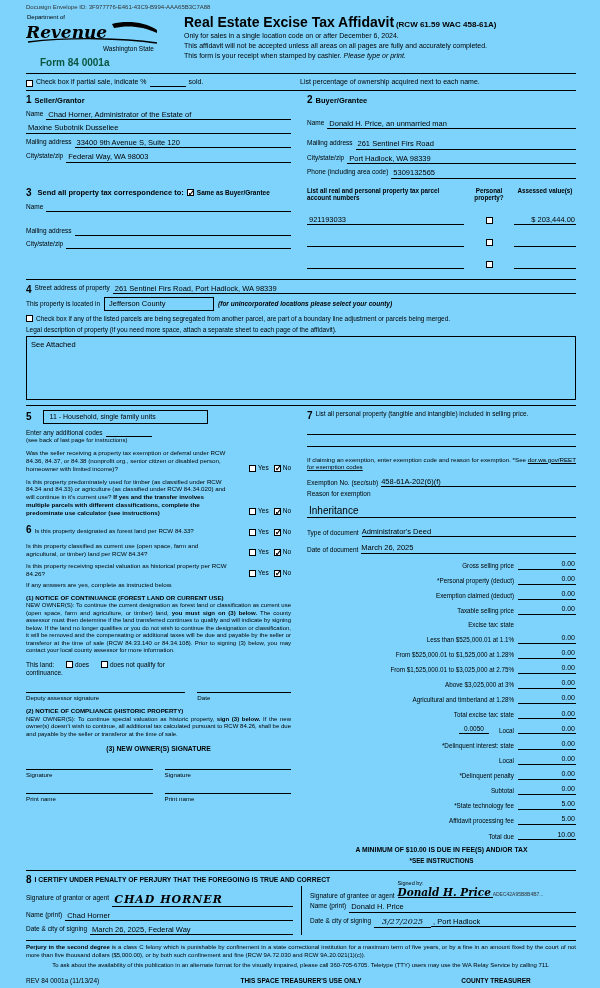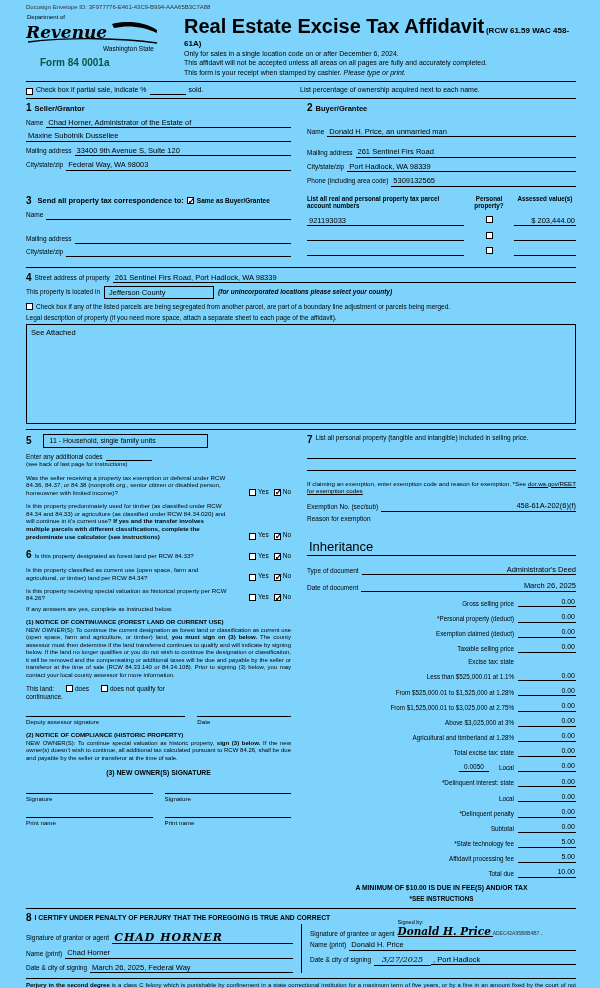--- a/index.html
+++ b/index.html
@@ -9,59 +9,59 @@
 
   .env { font-size:6px; color:#333; padding:1px 0 2px; }
 
   .header { display:flex; border-bottom:1px solid #000; padding-bottom:3px; }
   .logo-col { width:152px; }
   .logo-dept { font-size:6px; margin-left:1px; }
   .logo-state { font-size:6.5px; text-align:right; width:128px; margin-top:-3px; }
   .form-no { font-size:10px; font-weight:bold; color:#0a5640; margin:4px 0 0 14px; }
   .title-col { flex:1; padding-left:6px; }
   .title-line { margin-bottom:1px; }
-  .title { font-size:20px; font-weight:bold; }
+  .title { font-size:14px; font-weight:bold; }
   .title-suffix { font-size:8px; font-weight:bold; }
   .intro { font-size:7px; }
   .intro div { margin-top:1px; }
 
   .cb { display:inline-block; width:7px; height:7px; border:1px solid #000; position:relative; vertical-align:-1px; flex:none; background:#fff; }
   .cb.checked::after { content:"\2713"; position:absolute; left:0px; top:-2.5px; font-size:9px; font-weight:bold; }
 
   .partial { display:flex; align-items:flex-end; gap:3px; padding:4px 0 3px; border-bottom:1px solid #000; font-size:7px; }
   .short-line { width:36px; border-bottom:1px solid #000; height:8px; }
   .right-note { margin-left:auto; width:276px; }
 
   .sec-num { font-size:10px; font-weight:bold; margin-right:3px; }
   .sec-title { font-weight:bold; font-size:7.5px; }
 
   .sec12 { display:flex; }
   .scol { width:50%; padding:3px 10px 5px 0; }
   .scol.right { padding:3px 0 5px 6px; }
-  .f-row { display:flex; align-items:center; margin-top:4px; }
+  .f-row { display:flex; align-items:flex-start; margin-top:4px; }
   .f-label { font-size:6.5px; white-space:nowrap; padding-right:3px; }
   .f-fill { flex:1; border-bottom:1px solid #000; font-size:7.5px; padding:0 2px; min-height:9px; }
   .full-fill { border-bottom:1px solid #000; font-size:7.5px; padding:0 2px; min-height:9px; margin-top:3px; }
 
   .sec3block { display:flex; border-bottom:1px solid #000; padding-bottom:5px; }
   .ptable-head { display:flex; font-weight:bold; font-size:6.3px; line-height:1.2; }
   .ph1 { flex:1; }
   .ph2 { width:50px; text-align:center; }
   .ph3 { width:62px; text-align:center; }
-  .prow { display:flex; margin-top:6px; }
+  .prow { display:flex; align-items:flex-end; margin-top:13px; }
   .pnum { flex:1; border-bottom:1px solid #000; font-size:7.5px; padding:0 2px; min-height:9px; }
   .pcb { width:50px; text-align:center; }
   .pval { width:62px; border-bottom:1px solid #000; font-size:7.5px; text-align:right; min-height:9px; padding:0 1px; }
 
   .sec4 { padding:3px 0 5px; border-bottom:1px solid #000; }
   .county-row { display:flex; align-items:center; gap:4px; margin-top:1px; }
   .county-box { border:1px solid #000; padding:1px 16px 1px 4px; font-size:7.5px; min-width:110px; }
   .county-note { font-weight:bold; font-style:italic; font-size:6.5px; }
   .cb-row { display:flex; align-items:flex-start; gap:3px; margin-top:4px; font-size:6.5px; }
-  .legal-box { border:1px solid #000; height:100px; margin-top:2px; padding:3px 4px; font-size:7.5px; }
+  .legal-box { border:1px solid #000; height:64px; margin-top:2px; padding:3px 4px; font-size:7.5px; }
 
   .main { display:flex; border-bottom:1px solid #000; }
   .main .cl { width:50%; padding:4px 10px 5px 0; }
   .main .cr { width:50%; padding:4px 0 5px 6px; }
 
   .s5-head { display:flex; align-items:center; gap:8px; }
   .code-box { border:1px solid #000; padding:1.5px 6px; font-size:7px; min-width:165px; }
   .addl-row { display:flex; align-items:flex-end; gap:3px; margin-top:5px; font-size:6.5px; }
   .addl-line { width:46px; border-bottom:1px solid #000; height:8px; }
   .fineprint { font-size:6px; }
@@ -76,22 +76,22 @@
   .land-row { display:flex; gap:12px; margin-top:6px; font-size:6.5px; flex-wrap:wrap; }
   .sig-pair { display:flex; gap:12px; margin-top:15px; }
   .sig-under { border-top:1px solid #000; font-size:6.2px; padding-top:1px; }
   .w-wide { flex:1.7; } .w-narrow { flex:1; }
   .center-bold { text-align:center; font-weight:bold; font-size:6.8px; margin-top:7px; }
 
   .blank-line { border-bottom:1px solid #000; height:12px; }
   .exem-note { font-size:6.2px; margin-top:9px; text-align:justify; }
   .und { text-decoration:underline; }
   .exem-row { display:flex; align-items:flex-end; margin-top:6px; }
-  .exem-val { flex:1; border-bottom:1px solid #000; text-align:right; font-size:7.5px; min-height:9px; }
-  .reason-val { border-bottom:1px solid #000; font-size:13px; min-height:9px; margin-top:16px; padding:0 2px; }
+  .exem-val { flex:1; border-bottom:1px solid #000; text-align:left; font-size:7.5px; min-height:9px; }
+  .reason-val { border-bottom:1px solid #000; font-size:10px; min-height:9px; margin-top:6px; padding:0 2px; }
 
   .money { margin-top:6px; }
   .mrow { display:flex; align-items:flex-end; justify-content:flex-end; margin-top:5.4px; }
   .mlabel { font-size:6.3px; text-align:right; }
   .mval { width:58px; border-bottom:1px solid #000; text-align:right; font-size:7px; padding:0 1px; margin-left:4px; min-height:8px; }
   .mval.noline { border-bottom:none; }
   .mrate { border-bottom:1px solid #000; font-size:6.5px; padding:0 5px; margin-right:10px; min-height:8px; }
 
   .sec8 { border-bottom:1px solid #000; padding:3px 0 5px; }
   .certify-row { display:flex; align-items:flex-start; }

